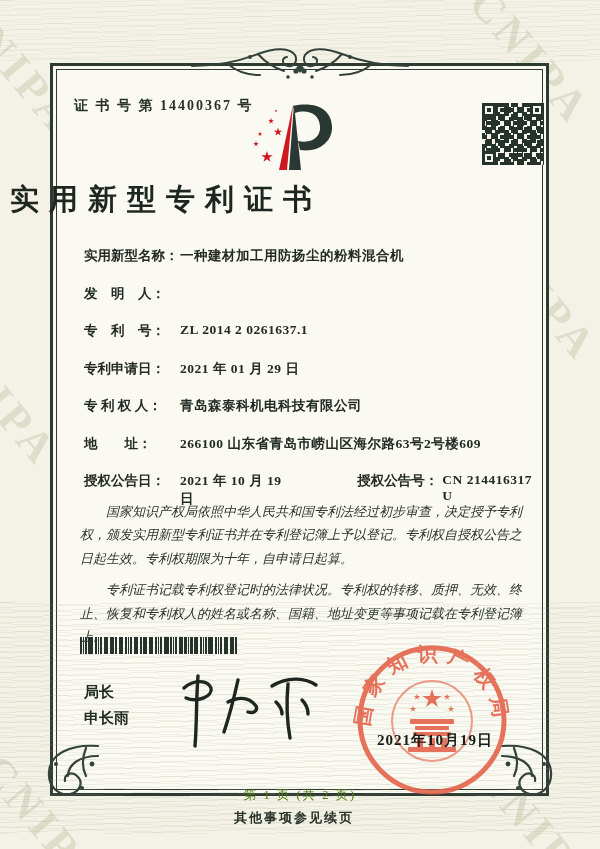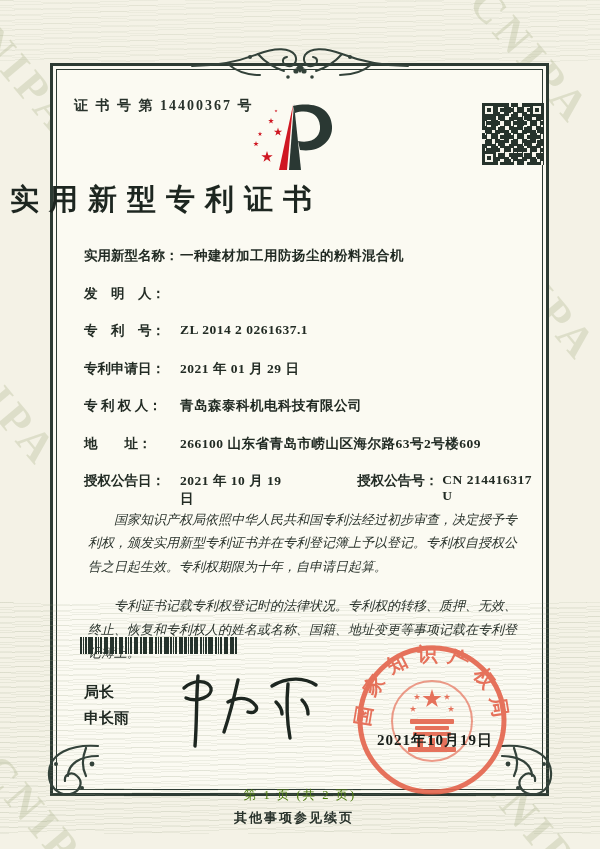--- a/index.html
+++ b/index.html
@@ -55,21 +55,21 @@
   .fields{position:absolute;left:84px;top:247px;width:462px;z-index:4;}
   .field-row{height:37.5px;font-size:13.5px;font-weight:600;display:flex;align-items:flex-start;color:#222b24;}
   .field-row .lbl{display:inline-block;width:96px;flex:0 0 96px;}
   .field-row .val{letter-spacing:.5px;}
   .field-row .pair2{margin-left:42px;display:flex;}
   .field-row .pair2 .lbl{width:auto;flex:none;margin-right:4px;margin-left:16px;}
   .body-text{
     position:absolute;left:72px;top:492px;width:462px;z-index:4;
     font-size:13px;line-height:1.8;font-style:italic;color:#2a332c;font-weight:500;
   }
-  .body-text p{margin:16px;text-indent:2em;}
+  .body-text p{margin:8px;text-indent:2em;}
   .barcode{
     position:absolute;left:80px;top:637px;width:158px;height:17px;z-index:4;
     background:
       repeating-linear-gradient(90deg,#26332c 0 2px,transparent 2px 5px),
       repeating-linear-gradient(90deg,#26332c 0 1px,transparent 1px 8px),
       repeating-linear-gradient(90deg,#26332c 0 1px,transparent 1px 3px);
   }
   .signer{position:absolute;left:84px;top:679px;z-index:4;font-size:15px;font-weight:600;line-height:26px;color:#222b24;}
   .signature{position:absolute;left:168px;top:658px;z-index:5;}
   .seal{position:absolute;left:353px;top:641px;z-index:5;opacity:.9;}

